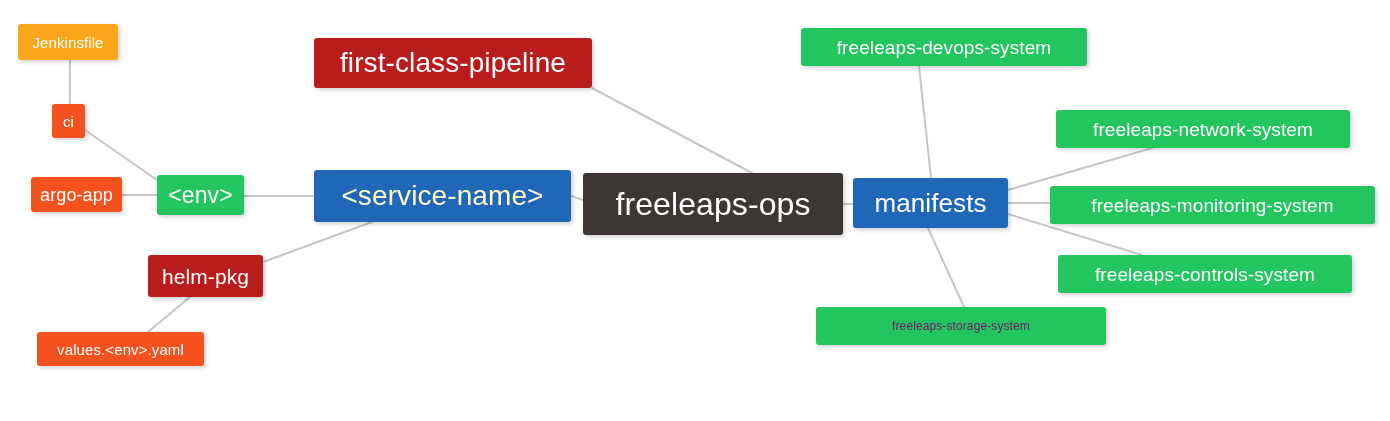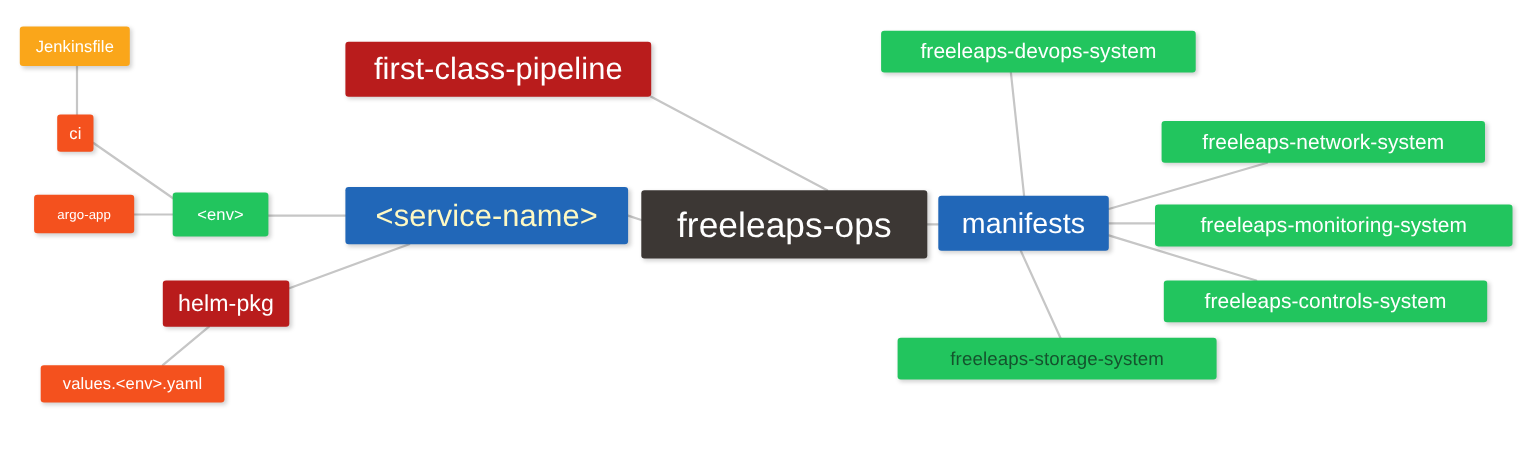--- a/index.html
+++ b/index.html
@@ -39,27 +39,27 @@
       <line x1="843" y1="204" x2="853" y2="204" stroke="#c6c6c6" stroke-width="2" stroke-linecap="round"></line>
       <line x1="931" y1="178" x2="919" y2="66" stroke="#c6c6c6" stroke-width="2" stroke-linecap="round"></line>
       <line x1="1008" y1="190" x2="1152" y2="148" stroke="#c6c6c6" stroke-width="2" stroke-linecap="round"></line>
       <line x1="1008" y1="203" x2="1050" y2="203" stroke="#c6c6c6" stroke-width="2" stroke-linecap="round"></line>
       <line x1="1008" y1="214" x2="1142" y2="255" stroke="#c6c6c6" stroke-width="2" stroke-linecap="round"></line>
       <line x1="928" y1="228" x2="964" y2="307" stroke="#c6c6c6" stroke-width="2" stroke-linecap="round"></line>
     </svg>
   <div id="nodes">
       <div class="node" style="left: 18px; top: 24px; width: 100px; height: 36px; background: rgb(250, 166, 26); font-size: 15px; color: rgb(255, 255, 255);">Jenkinsfile</div>
       <div class="node" style="left: 52px; top: 104px; width: 33px; height: 34px; background: rgb(244, 81, 30); font-size: 15px; color: rgb(255, 255, 255);">ci</div>
-      <div class="node" style="left: 31px; top: 177px; width: 91px; height: 35px; background: rgb(244, 81, 30); font-size: 12px; color: rgb(255, 255, 255);">argo-app</div>
-      <div class="node" style="left: 157px; top: 175px; width: 87px; height: 40px; background: rgb(34, 197, 94); font-size: 15px; color: rgb(255, 255, 255);">&lt;env&gt;</div>
+      <div class="node" style="left: 31px; top: 177px; width: 91px; height: 35px; background: rgb(244, 81, 30); font-size: 18px; color: rgb(255, 255, 255);">argo-app</div>
+      <div class="node" style="left: 157px; top: 175px; width: 87px; height: 40px; background: rgb(34, 197, 94); font-size: 23px; color: rgb(255, 255, 255);">&lt;env&gt;</div>
       <div class="node" style="left: 148px; top: 255px; width: 115px; height: 42px; background: #b91c1c; font-size: 21px; color: rgb(255, 255, 255);">helm-pkg</div>
       <div class="node" style="left: 9px; top: 332px; width: 167px; height: 34px; background: rgb(244, 81, 30); font-size: 15px; color: rgb(255, 255, 255); margin-left: 28px;">values.&lt;env&gt;.yaml</div>
       <div class="node" style="left: 314px; top: 170px; width: 257px; height: 52px; background: rgb(33, 103, 184); font-size: 28px; color: #fef9c3;">&lt;service-name&gt;</div>
       <div class="node" style="left: 314px; top: 38px; width: 278px; height: 50px; background: #b91c1c; font-size: 28px; color: rgb(255, 255, 255);">first-class-pipeline</div>
       <div class="node" style="left: 583px; top: 173px; width: 260px; height: 62px; background: rgb(60, 55, 52); font-size: 32px; color: rgb(255, 255, 255);">freeleaps-ops</div>
       <div class="node" style="left: 853px; top: 178px; width: 155px; height: 50px; background: rgb(33, 103, 184); font-size: 26px; color: rgb(255, 255, 255);">manifests</div>
       <div class="node" style="left: 801px; top: 28px; width: 286px; height: 38px; background: rgb(34, 197, 94); font-size: 19px; color: rgb(255, 255, 255);">freeleaps-devops-system</div>
       <div class="node" style="left: 1056px; top: 110px; width: 294px; height: 38px; background: rgb(34, 197, 94); font-size: 19px; color: rgb(255, 255, 255);">freeleaps-network-system</div>
       <div class="node" style="left: 1050px; top: 186px; width: 325px; height: 38px; background: rgb(34, 197, 94); font-size: 19px; color: rgb(255, 255, 255);">freeleaps-monitoring-system</div>
       <div class="node" style="left: 1058px; top: 255px; width: 294px; height: 38px; background: rgb(34, 197, 94); font-size: 19px; color: rgb(255, 255, 255);">freeleaps-controls-system</div>
-      <div class="node" style="left: 816px; top: 307px; width: 290px; height: 38px; background: rgb(34, 197, 94); font-size: 17px; color: #14532d;">freeleaps-storage-system</div>
+      <div class="node" style="left: 816px; top: 307px; width: 290px; height: 38px; background: rgb(34, 197, 94); font-size: 12px; color: #701a75;">freeleaps-storage-system</div>
     </div>
 </div>
 
 </body></html>

